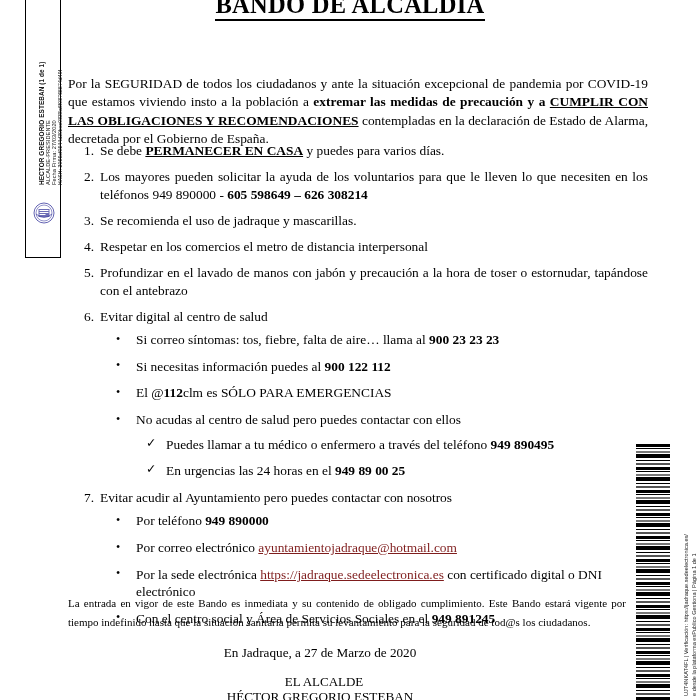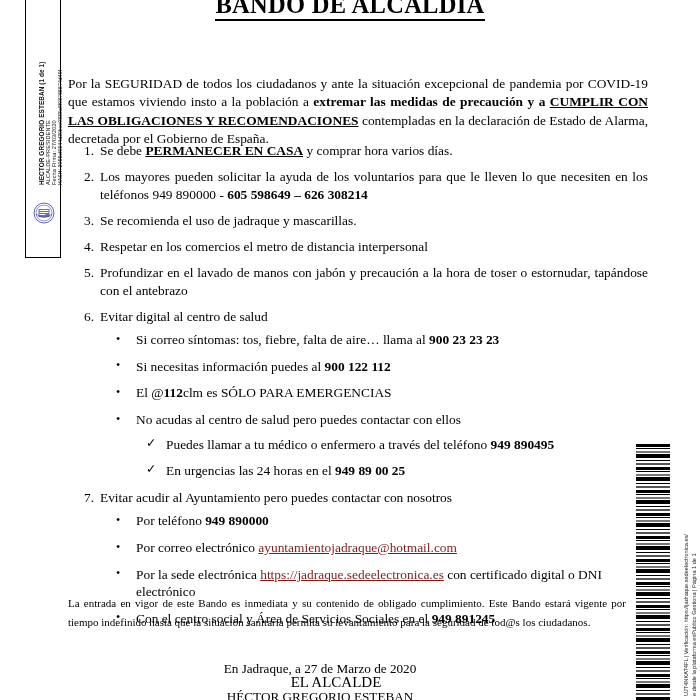--- a/index.html
+++ b/index.html
@@ -235,29 +235,28 @@
     line-height: 18.6px;
     text-align: justify;
   }
   #place-date {
     position: absolute;
     left: 0;
     top: 645px;
     width: 640px;
     text-align: center;
     font-size: 13.2px;
-    margin-top: 16px;
   }
   #sign-role {
     position: absolute;
-    left: 16px;
+    left: 4px;
     top: 674px;
     width: 640px;
     text-align: center;
-    font-size: 15px;
+    font-size: 13px;
   }
   #sign-name {
     position: absolute;
     left: 0;
     top: 689px;
     width: 640px;
     text-align: center;
     font-size: 13.2px;
   }
 </style>
@@ -271,21 +270,21 @@
   </div>
 
   <div id="intro">
     <span>Por la SEGURIDAD de todos los ciudadanos y ante la situación excepcional de pandemia por COVID-19 que estamos viviendo insto a la población a </span><span class="b">extremar las medidas de precaución y a</span>
     <span class="bu">CUMPLIR CON LAS OBLIGACIONES Y RECOMENDACIONES</span><span> contempladas en la declaración de Estado de Alarma, decretada por el Gobierno de España.</span>
   </div>
 
   <ol id="ol-main">
 
     <li>
-      <span class="num">1.</span><span>Se debe </span><span class="bu">PERMANECER EN CASA</span><span> y comprar hora varios días.</span>
+      <span class="num">1.</span><span>Se debe </span><span class="bu">PERMANECER EN CASA</span><span> y puedes para varios días.</span>
     </li>
 
     <li>
       <span class="num">2.</span><span>Los mayores pueden solicitar la ayuda de los voluntarios para que le lleven lo que necesiten en los teléfonos 949 890000 - </span><span class="b">605 598649 – 626 308214</span><span></span>
     </li>
 
     <li>
       <span class="num">3.</span><span>Se recomienda el uso de jadraque y mascarillas.</span>
     </li>
 

